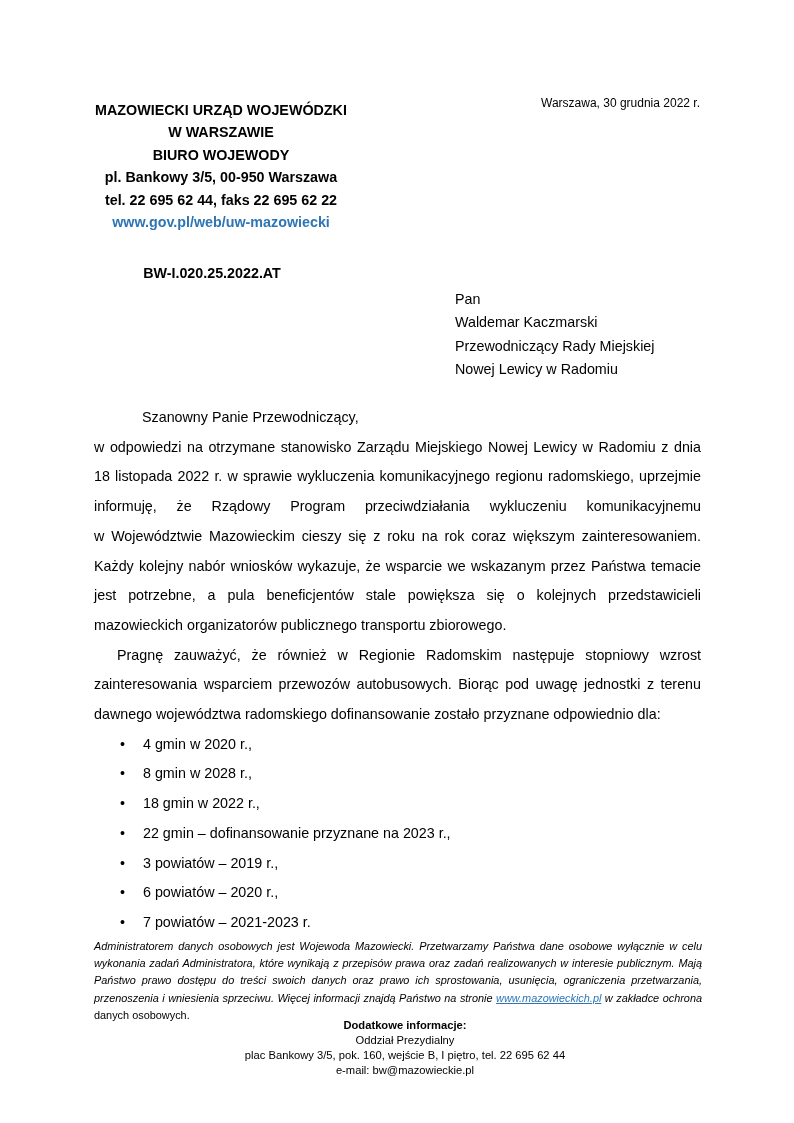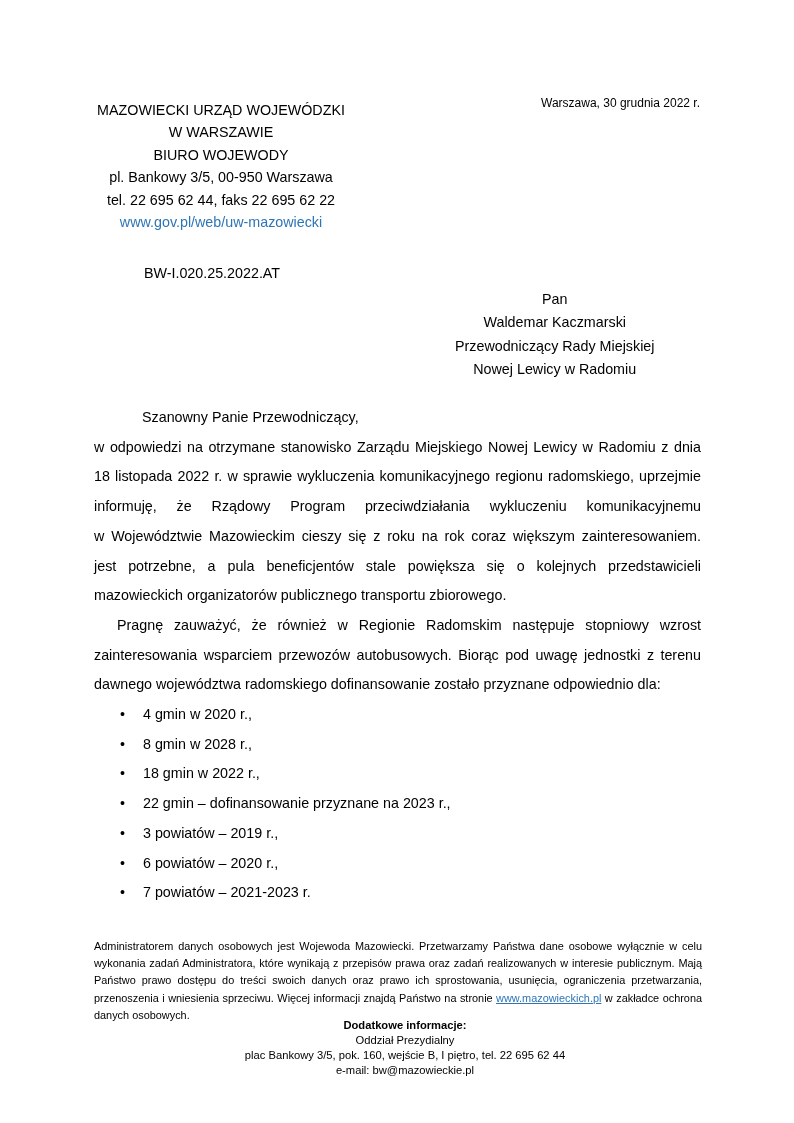--- a/index.html
+++ b/index.html
@@ -13,20 +13,21 @@
     overflow: hidden;
   }
 
   
   .letterhead {
     position: absolute;
     left: 71px; top: 99px; width: 300px;
     text-align: center;
     font-size: 14.3px;
     line-height: 22.4px;
+    font-weight: bold;
   }
   .letterhead a {
     color: #2E75B5;
     text-decoration: none;
   }
   .ref-line {
     margin-top: 29px;
     margin-left: -18px;
   }
 
@@ -37,21 +38,20 @@
     font-size: 12px;
     line-height: 22px;
   }
 
   
   .recipient {
     position: absolute;
     left: 455px; top: 288px;
     font-size: 14.3px;
     line-height: 23.3px;
-    text-align: center;
   }
 
   
   .letter-body {
     position: absolute;
     left: 94px; top: 403px; width: 607px;
     font-size: 14.3px;
     line-height: 29.7px;
   }
   .line { min-height: 29.7px; }
@@ -64,21 +64,21 @@
   .dot::before { content: "\2022"; }
 
   
   .privacy {
     position: absolute;
     left: 94px; top: 938px; width: 608px;
     font-size: 10.9px;
     line-height: 17.2px;
   }
   .fp { min-height: 17.2px; }
-  .privacy .jline { text-align: justify; text-align-last: justify; }
+  .privacy .jline { text-align: justify; text-align-last: justify; font-style: italic; }
   .privacy a {
     color: #2E75B5;
     text-decoration: underline;
   }
 
   
   .additional-info {
     position: absolute;
     left: 8px; top: 1018px; width: 794px;
     text-align: center;
@@ -111,20 +111,21 @@
     <div>Nowej Lewicy w Radomiu</div>
   </div>
 
   <div class="letter-body">
     <div class="line indent-salutation">Szanowny Panie Przewodniczący,</div>
 
     <div class="line jline">w odpowiedzi na otrzymane stanowisko Zarządu Miejskiego Nowej Lewicy w Radomiu z dnia</div>
     <div class="line jline">18 listopada 2022 r. w sprawie wykluczenia komunikacyjnego regionu radomskiego, uprzejmie</div>
     <div class="line jline">informuję, że Rządowy Program przeciwdziałania wykluczeniu komunikacyjnemu</div>
     <div class="line jline">w Województwie Mazowieckim cieszy się z roku na rok coraz większym zainteresowaniem.</div>
+    <div class="line jline">Każdy kolejny nabór wniosków wykazuje, że wsparcie we wskazanym przez Państwa temacie</div>
     <div class="line jline">jest potrzebne, a pula beneficjentów stale powiększa się o kolejnych przedstawicieli</div>
     <div class="line">mazowieckich organizatorów publicznego transportu zbiorowego.</div>
 
     <div class="line jline indent-para">Pragnę zauważyć, że również w Regionie Radomskim następuje stopniowy wzrost</div>
     <div class="line jline">zainteresowania wsparciem przewozów autobusowych. Biorąc pod uwagę jednostki z terenu</div>
     <div class="line">dawnego województwa radomskiego dofinansowanie zostało przyznane odpowiednio dla:</div>
 
     <div class="line bullet"><span class="dot"></span><span>4 gmin w 2020 r.,</span></div>
     <div class="line bullet"><span class="dot"></span><span>8 gmin w 2028 r.,</span></div>
     <div class="line bullet"><span class="dot"></span><span>18 gmin w 2022 r.,</span></div>

